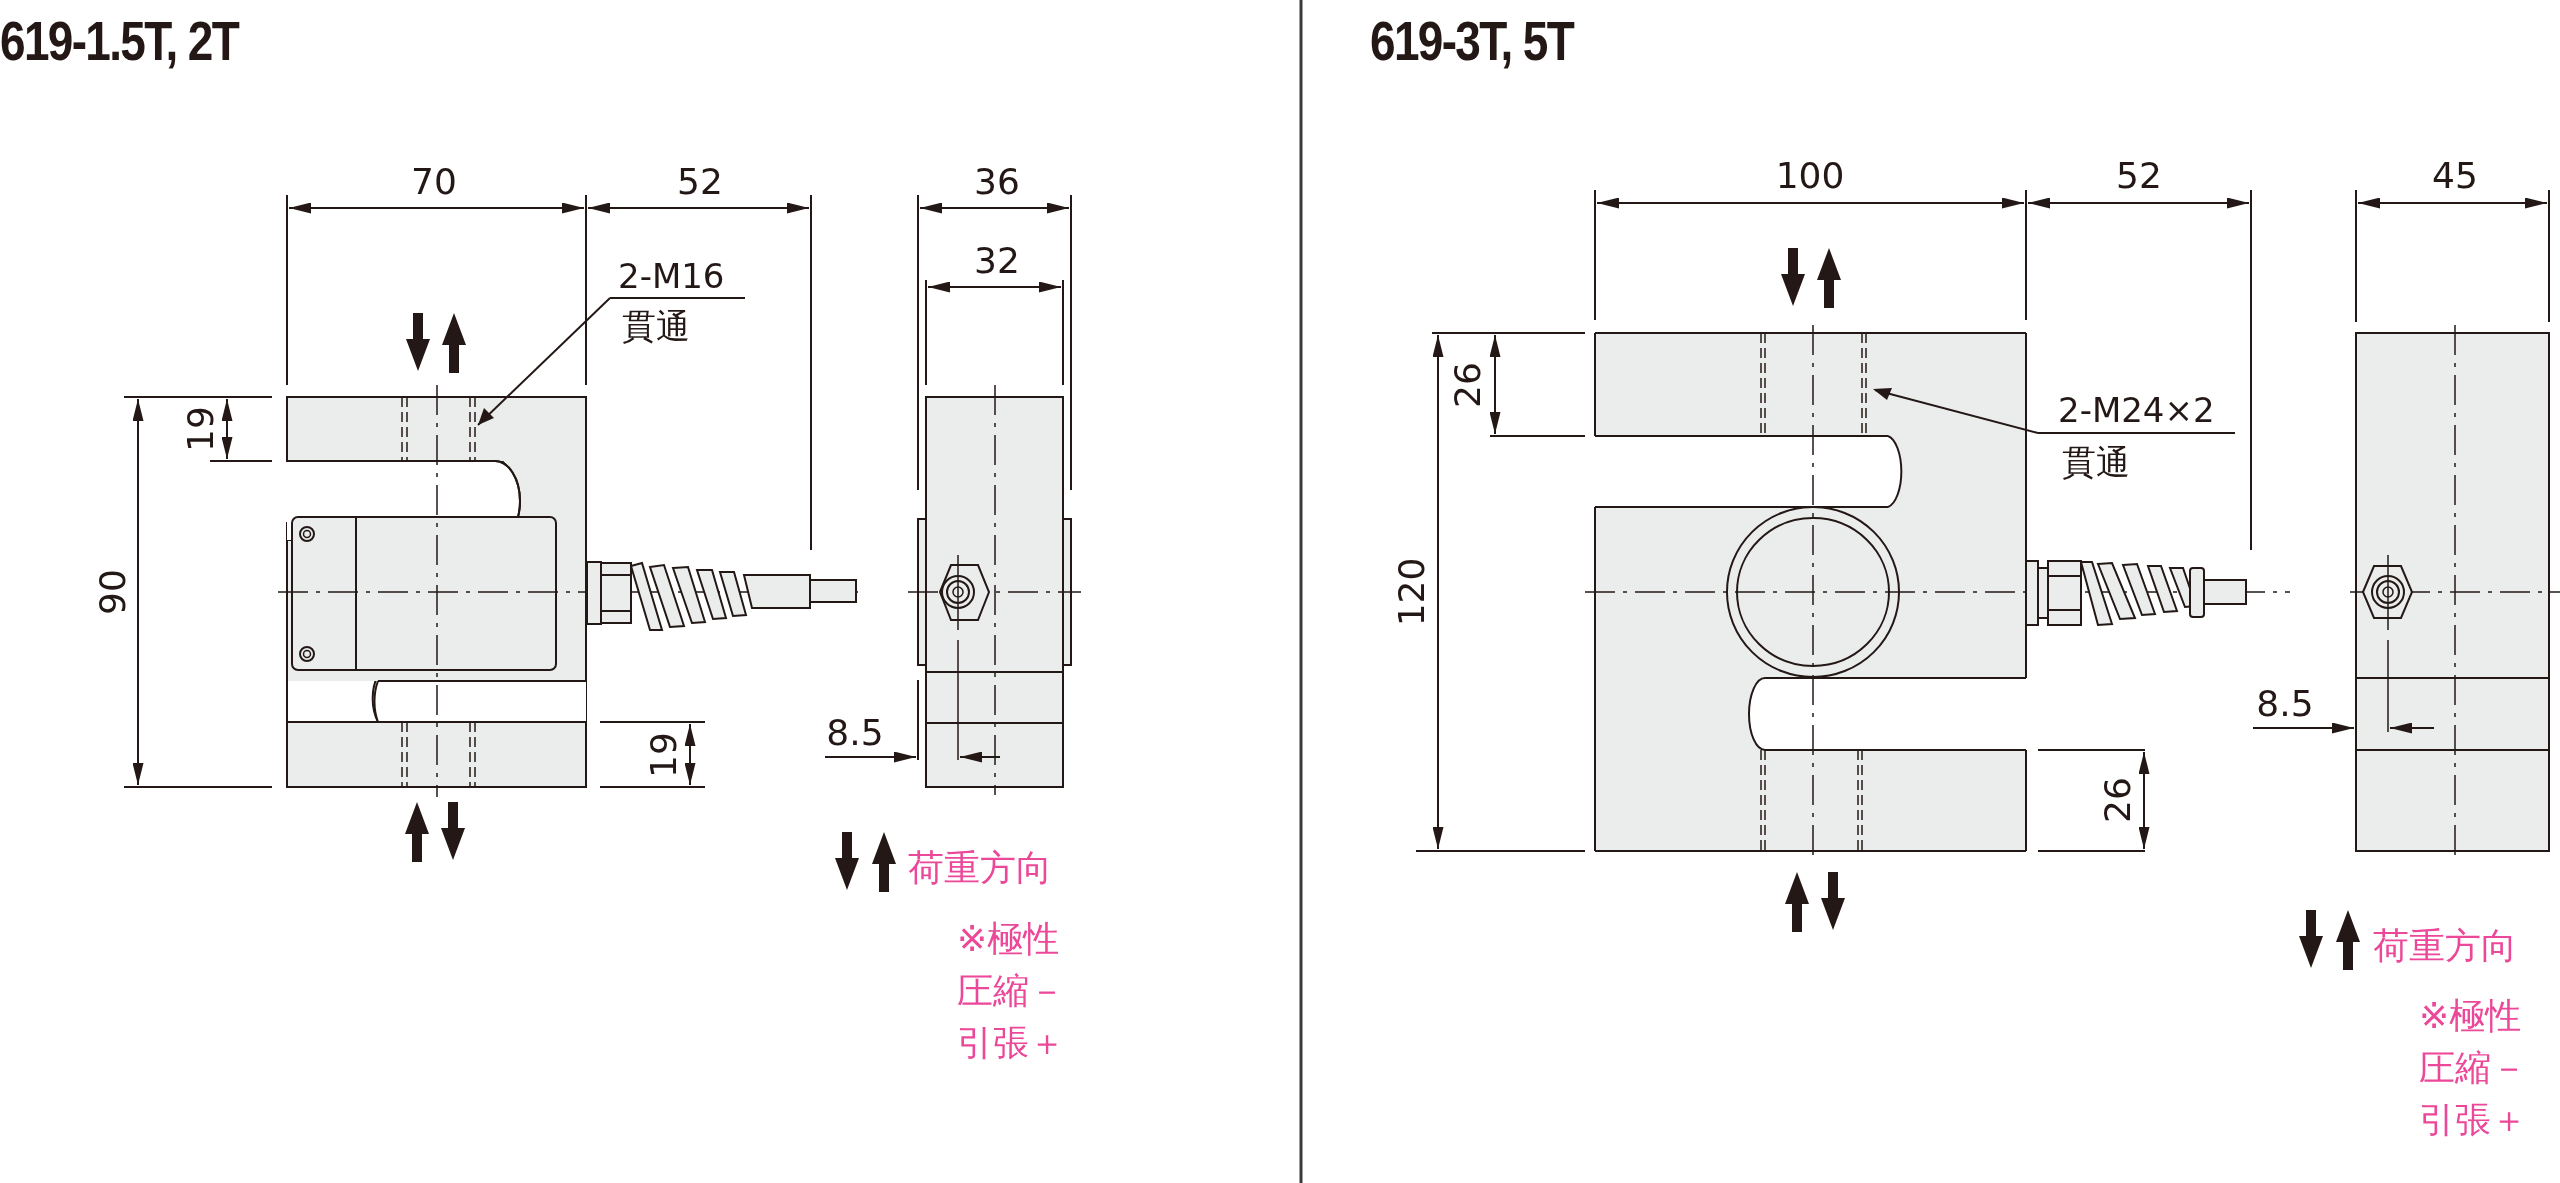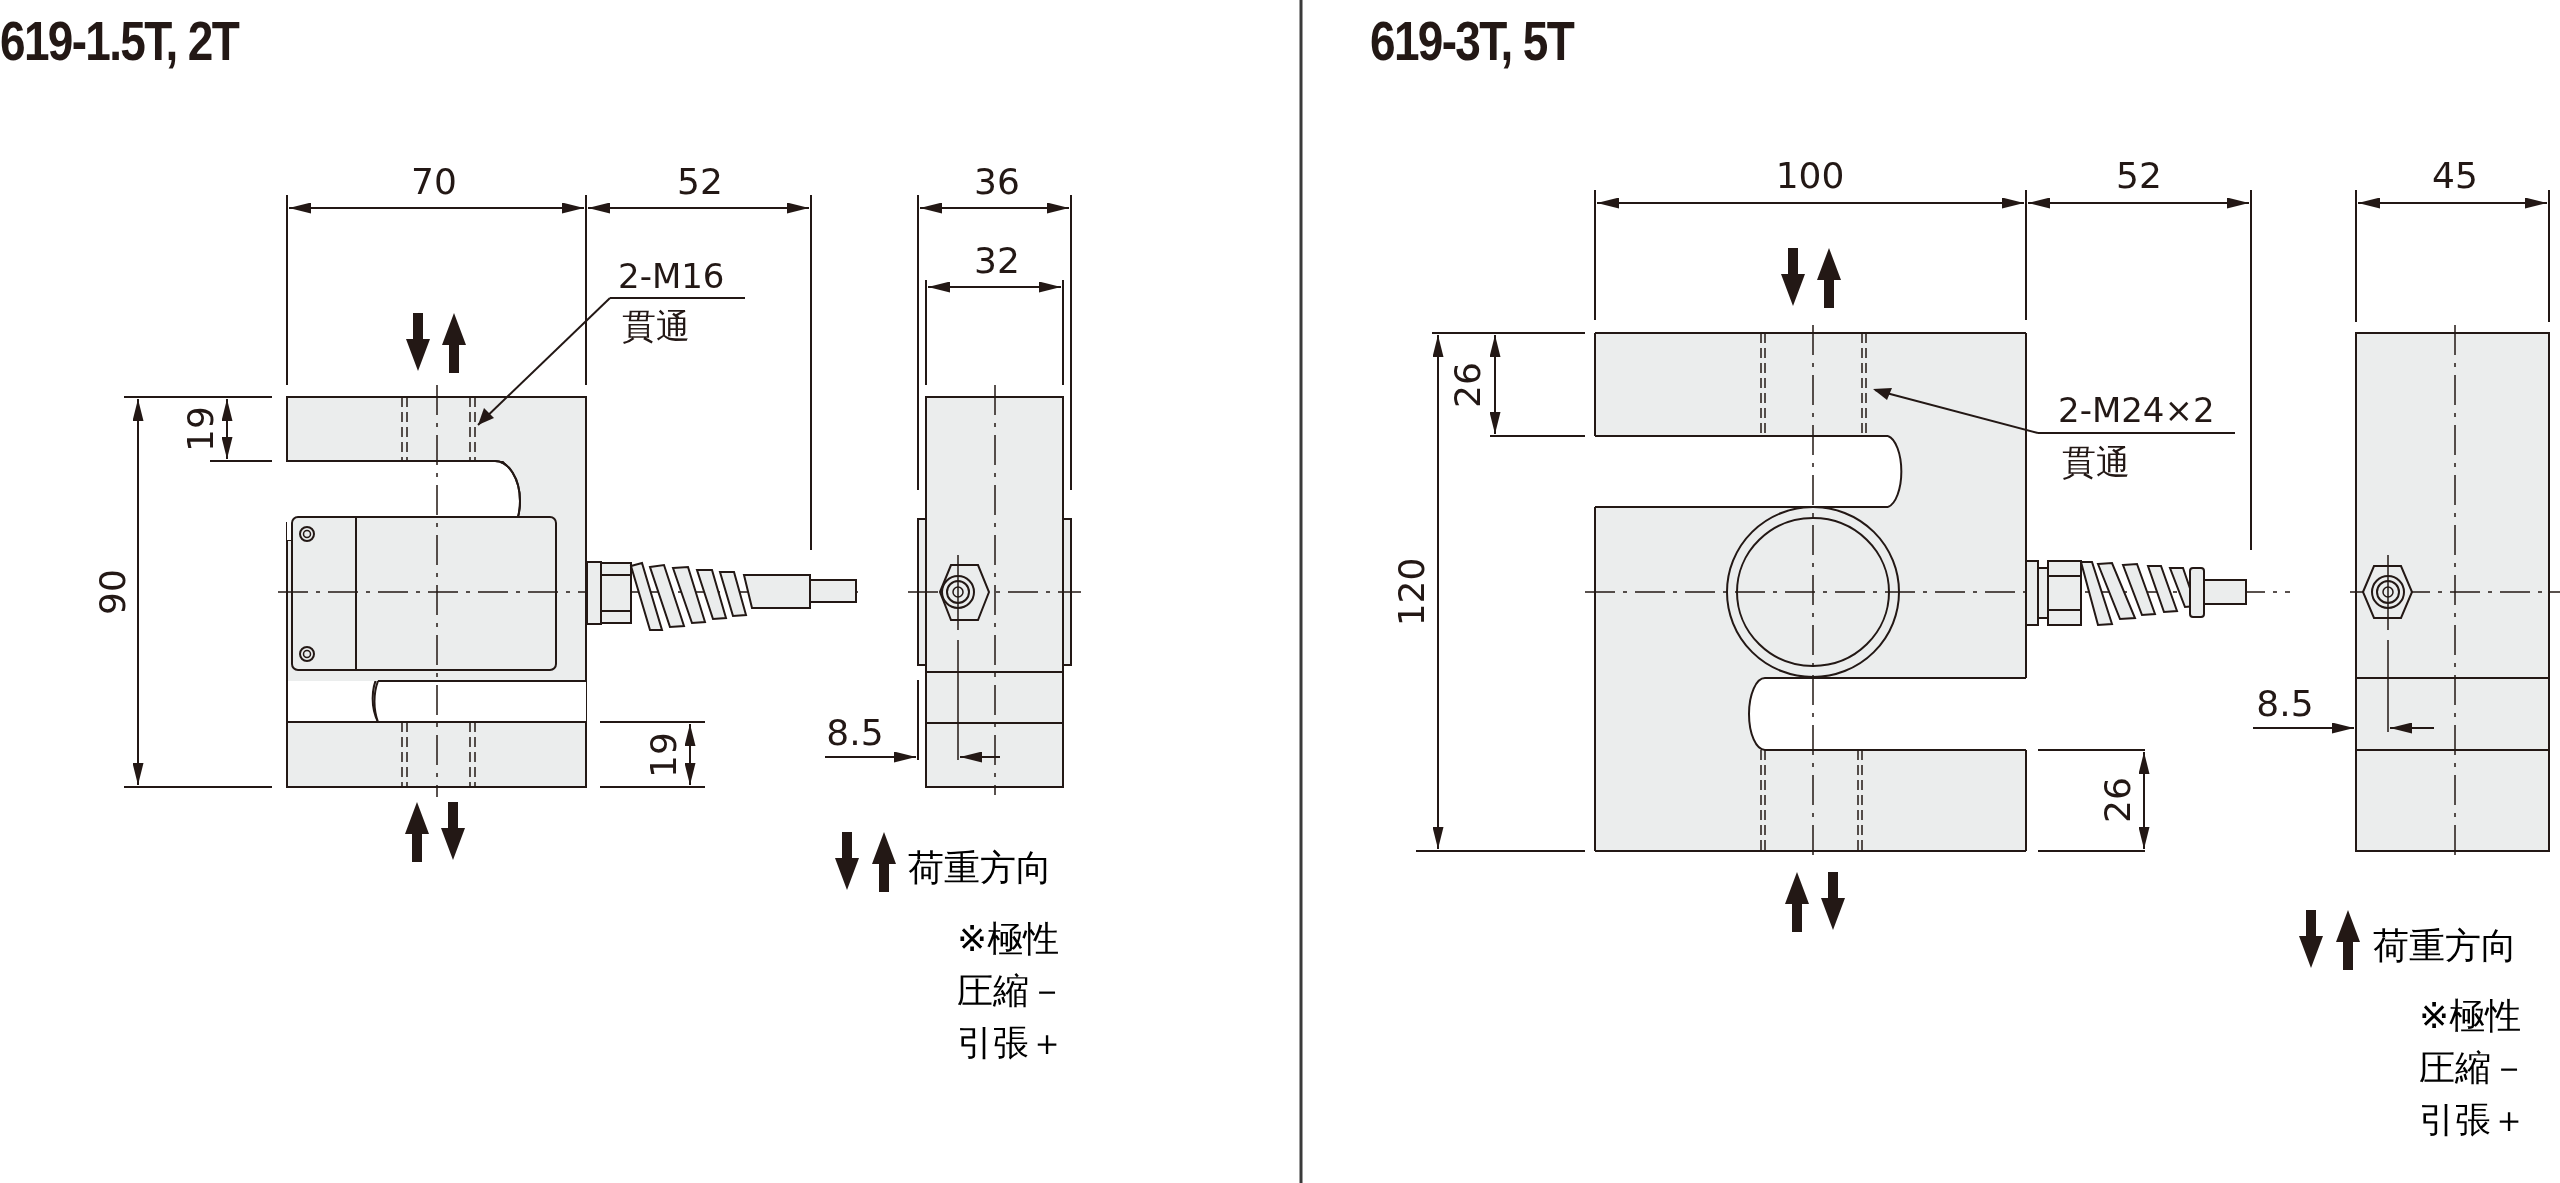--- a/index.html
+++ b/index.html
@@ -1,21 +1,21 @@
 <!DOCTYPE html>
 <html><head>
 <meta charset="utf-8">
 <style>
   html, body { margin: 0; padding: 0; background: #ffffff; }
   body { width: 2560px; height: 1183px; position: relative; overflow: hidden; font-family: "DejaVu Sans", sans-serif; color: #231815; }
   svg { position: absolute; left: 0; top: 0; }
   .title { position: absolute; top: 8px; font-family: "Liberation Sans", sans-serif; font-weight: bold; font-size: 56px; letter-spacing: -2px; transform: scaleX(0.82); transform-origin: left top; color: #231815; }
   .dim { font-family: "DejaVu Sans", sans-serif; font-size: 36px; fill: #231815; }
   .label { font-family: "DejaVu Sans", sans-serif; font-size: 34px; fill: #231815; }
-  .legend { position: absolute; font-family: "DejaVu Sans", sans-serif; font-size: 36px; line-height: 52px; color: #000000; }
+  .legend { position: absolute; font-family: "DejaVu Sans", sans-serif; font-size: 36px; line-height: 52px; color: #ec4899; }
 </style>
 </head>
 <body>
 
 <div class="title" style="left:0px;">619-1.5T, 2T</div>
 <div class="title" style="left:1370px;">619-3T, 5T</div>
 
 <svg width="2560" height="1183" viewBox="0 0 2560 1183" xmlns="http://www.w3.org/2000/svg">
   <defs>
     <marker id="ah" viewBox="0 0 20 10" refX="20" refY="5" markerWidth="22" markerHeight="11" orient="auto-start-reverse" markerUnits="userSpaceOnUse">

